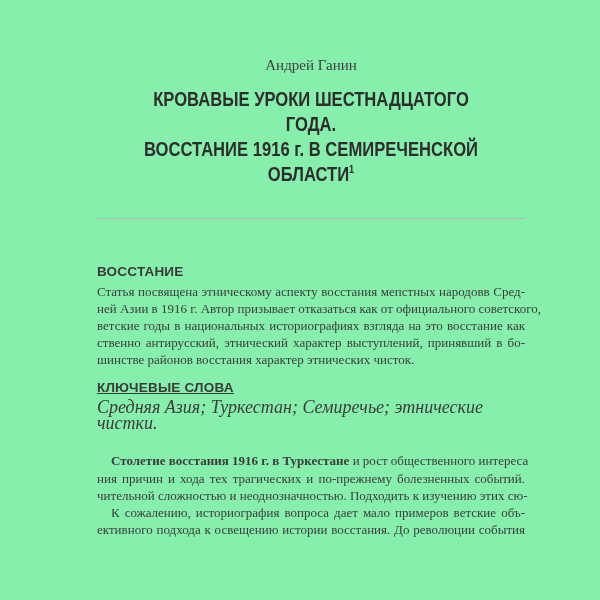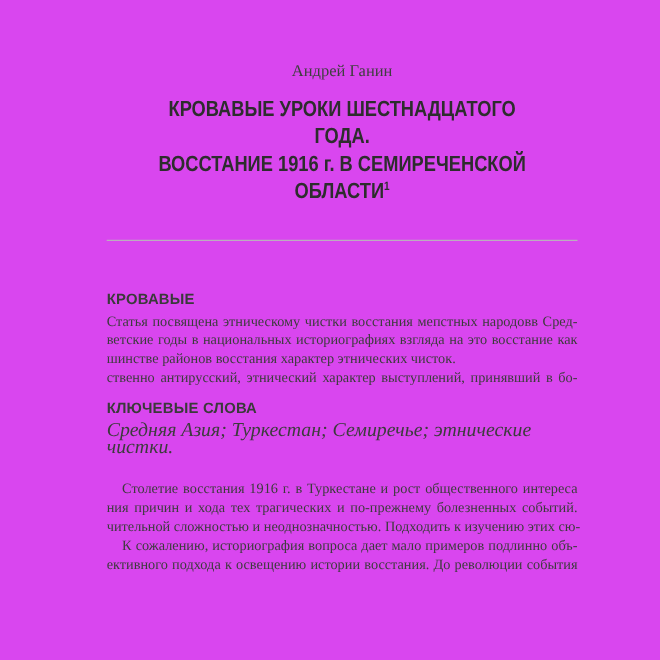--- a/index.html
+++ b/index.html
@@ -4,21 +4,21 @@
 <style>
   * { margin: 0; padding: 0; box-sizing: border-box; }
   html, body { background: #ffffff; }
   body {
     width: 600px; height: 600px; overflow: hidden;
     font-family: "Liberation Serif", "DejaVu Serif", serif;
     color: #3c3c3c;
   }
   .page {
     position: relative; width: 600px; height: 600px;
-    background: #d946ef; overflow: hidden;
+    background: #86efac; overflow: hidden;
   }
   .column {
     position: absolute; left: 97px; top: 0; width: 428px;
   }
   .author {
     margin-top: 57px;
     text-align: center;
     font-size: 15px;
     color: #3f3f3f;
   }
@@ -52,66 +52,67 @@
   .tline {
     font-size: 13px;
     line-height: 17.1px;
     text-align: justify;
     text-align-last: justify;
     color: #3c3c3c;
     white-space: nowrap;
   }
   .tline.last { text-align-last: left; }
   .tline.indent { text-indent: 14px; }
-  .keywords-heading { margin-top: 12px; }
+  .keywords-heading { margin-top: 12px; text-decoration: underline; }
   .keywords-text {
     margin-top: 3px;
     font-style: italic;
     font-size: 18px;
     line-height: 16px;
     color: #3c3c3c;
   }
   .body-text { margin-top: 21px; }
-  .bold { font-weight: normal; }
+  .bold { font-weight: bold; }
 </style>
 </head>
 <body>
 
 <div class="page">
   <div class="column">
 
     <div class="author">Андрей Ганин</div>
 
     <div class="title">
       <div>КРОВАВЫЕ УРОКИ ШЕСТНАДЦАТОГО ГОДА.</div>
       <div>ВОССТАНИЕ 1916 г. В СЕМИРЕЧЕНСКОЙ</div>
       <div><span>ОБЛАСТИ</span><sup>1</sup></div>
     </div>
 
     <div class="divider"></div>
 
-    <div class="section-heading abstract-heading">КРОВАВЫЕ</div>
+    <div class="section-heading abstract-heading">ВОССТАНИЕ</div>
     <div class="abstract-text">
-        <div class="tline">Статья посвящена этническому чистки восстания мепстных народовв Сред-</div>
+        <div class="tline">Статья посвящена этническому аспекту восстания мепстных народовв Сред-</div>
+        <div class="tline">ней Азии в 1916 г. Автор призывает отказаться как от официального советского,</div>
         <div class="tline">ветские годы в национальных историографиях взгляда на это восстание как</div>
+        <div class="tline">ственно антирусский, этнический характер выступлений, принявший в бо-</div>
         <div class="tline last">шинстве районов восстания характер этнических чисток.</div>
-        <div class="tline">ственно антирусский, этнический характер выступлений, принявший в бо-</div>
       </div>
 
     <div class="section-heading keywords-heading">КЛЮЧЕВЫЕ СЛОВА</div>
     <div class="keywords-text">Средняя Азия; Туркестан; Семиречье; этнические чистки.</div>
 
     <div class="body-text">
       <div>
         <div class="tline indent"><span class="bold">Столетие восстания 1916 г. в Туркестане</span><span> и рост общественного интереса</span></div>
         <div>
             <div class="tline">ния причин и хода тех трагических и по-прежнему болезненных событий.</div>
             <div class="tline">чительной сложностью и неоднозначностью. Подходить к изучению этих сю-</div>
           </div>
       </div>
       <div>
-          <div class="tline indent">К сожалению, историография вопроса дает мало примеров подлинно объ-</div>
+          <div class="tline indent">К сожалению, историография вопроса дает мало примеров ветские объ-</div>
           <div class="tline">ективного подхода к освещению истории восстания. До революции события</div>
         </div>
     </div>
 
   </div>
 </div>
 
 </body></html>

